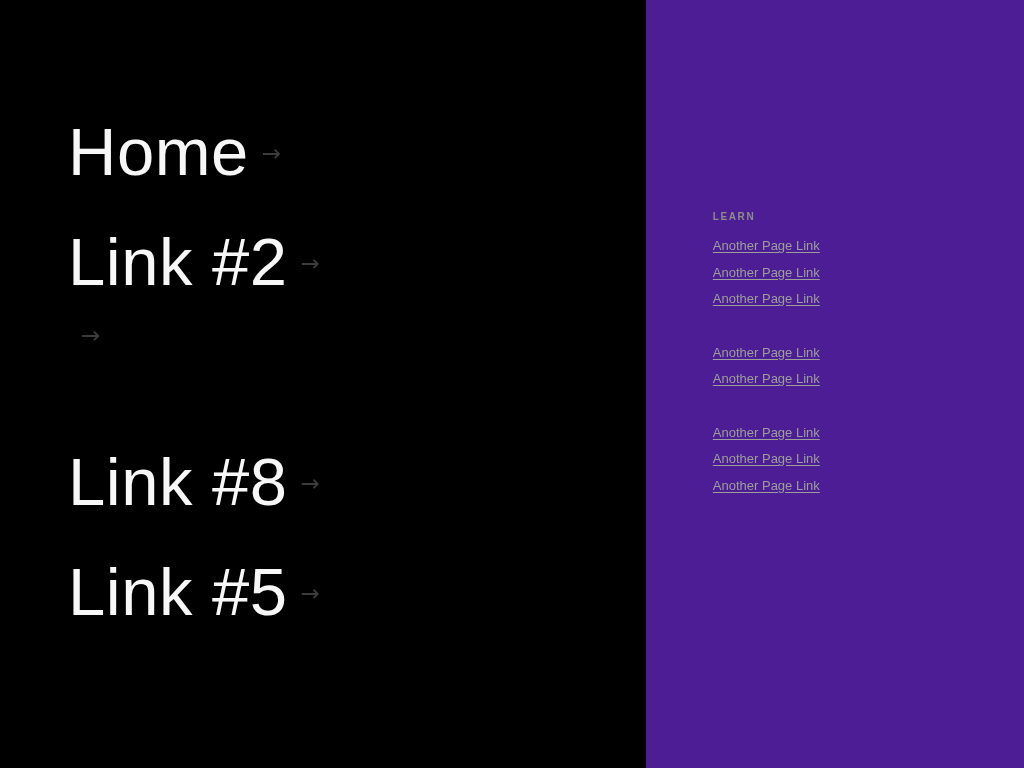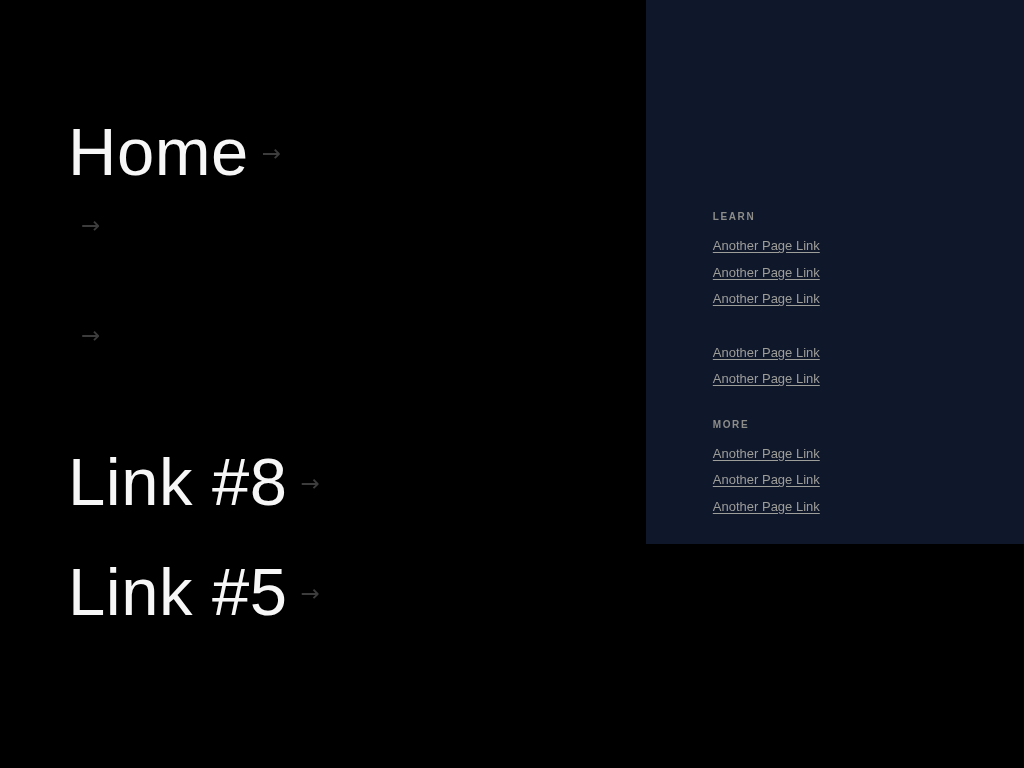--- a/index.html
+++ b/index.html
@@ -63,22 +63,22 @@
     color: #3c3c3c;
     margin-left: 13px;
     font-family: "DejaVu Sans", sans-serif;
     position: relative;
     top: -14px;
   }
 
   
   .secondary-panel {
     width: 416px;
-    height: 544px;
-    background: #0f172a;
+    height: 768px;
+    background: #4c1d95;
     box-sizing: border-box;
     padding-left: 67px;
     padding-top: 212px;
     display: flex;
     flex-direction: column;
   }
 
   .link-group {
     margin-bottom: 27px;
   }
@@ -122,20 +122,21 @@
 
   <div class="primary-panel">
     <nav class="primary-nav">
 
       <a class="primary-nav-item" href="#">
         <span class="primary-nav-label">Home</span>
         <span class="primary-nav-arrow">→</span>
       </a>
 
       <a class="primary-nav-item" href="#">
+        <span class="primary-nav-label">Link #2</span>
         <span class="primary-nav-arrow">→</span>
       </a>
 
       <a class="primary-nav-item" href="#">
         <span class="primary-nav-arrow">→</span>
       </a>
 
       <a class="primary-nav-item" href="#">
         <span class="primary-nav-label">Link #8</span>
         <span class="primary-nav-arrow">→</span>
@@ -161,21 +162,20 @@
     </div>
 
     <div class="link-group">
       <div class="group-links">
         <a class="group-link" href="#">Another Page Link</a>
         <a class="group-link" href="#">Another Page Link</a>
       </div>
     </div>
 
     <div class="link-group">
-      <div class="group-heading">MORE</div>
       <div class="group-links">
         <a class="group-link" href="#">Another Page Link</a>
         <a class="group-link" href="#">Another Page Link</a>
         <a class="group-link" href="#">Another Page Link</a>
       </div>
     </div>
 
   </div>
 
 </div>

